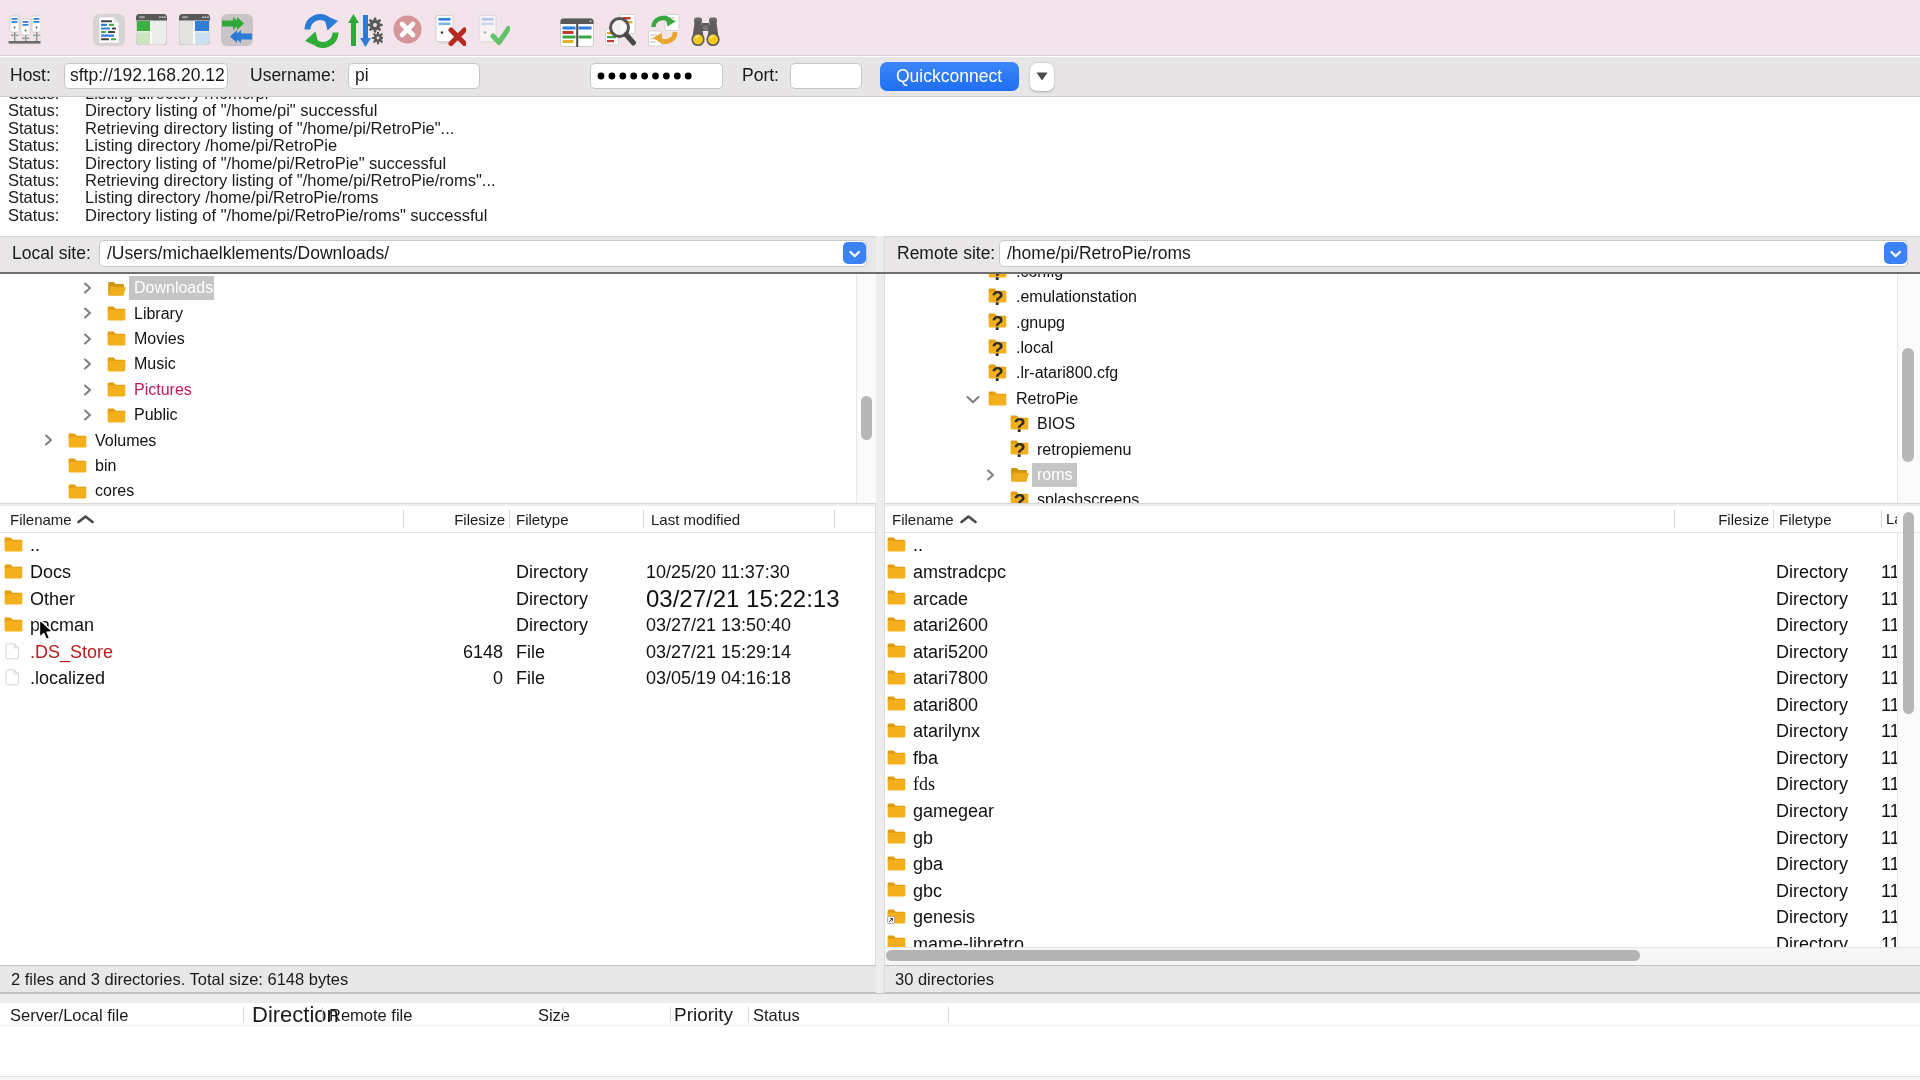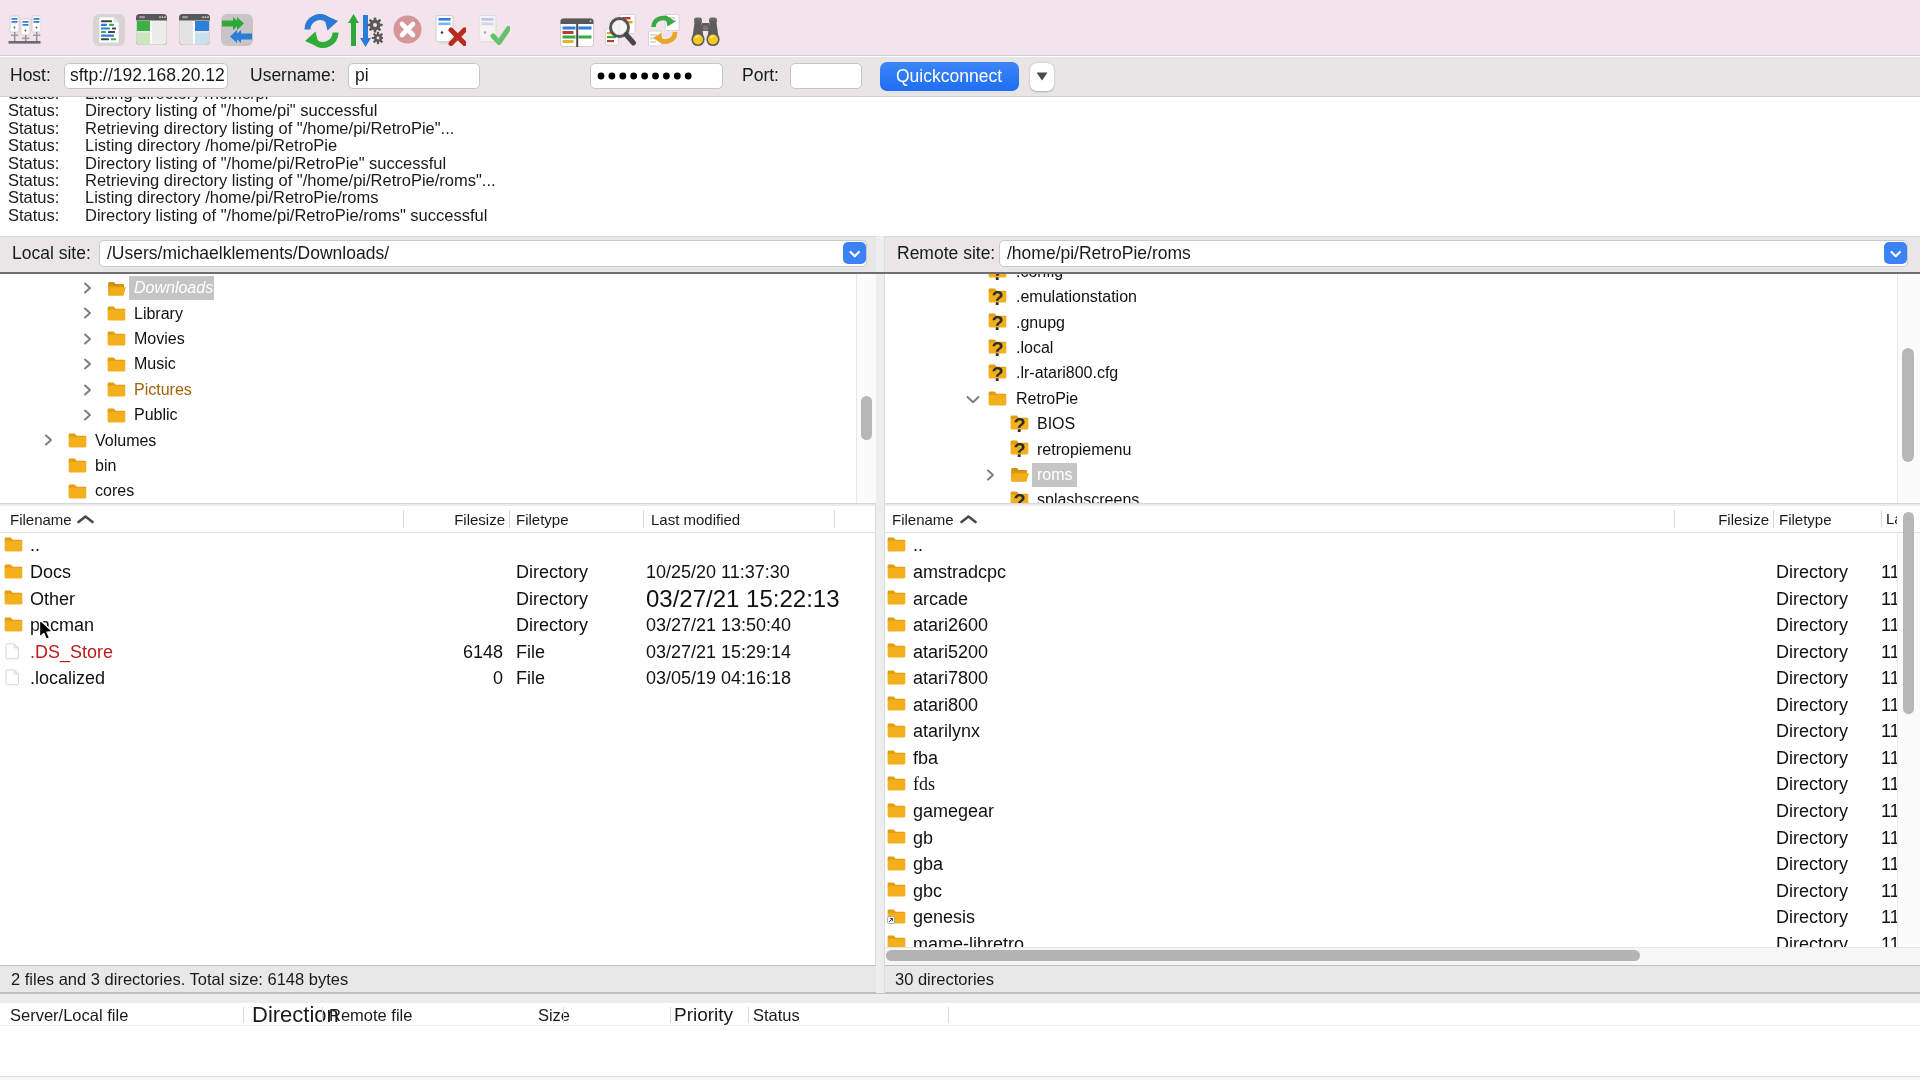--- a/index.html
+++ b/index.html
@@ -2,21 +2,21 @@
 <html><head><meta charset="utf-8"><style>html,body{margin:0;padding:0;}body{width:1920px;height:1080px;position:relative;overflow:hidden;font-family:'Liberation Sans',sans-serif;background:#ffffff;}*{box-sizing:border-box;}</style></head><body>
 <div style="position:absolute;left:129px;top:275.8px;width:85px;height:24.4px;background:#c6c5c5;"></div>
 <svg style="position:absolute;left:83px;top:282.0px;" width="9" height="12" viewBox="0 0 9 12">
     <path d="M2 1.5 L7 6 L2 10.5" fill="none" stroke="#7f7f7f" stroke-width="2" stroke-linecap="round" stroke-linejoin="round"></path>
   </svg>
 <svg style="position:absolute;left:107px;top:280.5px;" width="19" height="15" viewBox="0 0 19 15">
     <path d="M1.2 4.5 V2.2 Q1.2 1 2.4 1 H6.8 L8.8 3.1 H15.8 Q17 3.1 17 4.3 V6 H1.2 Z" fill="#cf920c"></path>
     <rect x="1.2" y="4.5" width="15.8" height="9.9" rx="1.4" fill="#dc9c10"></rect>
     <path d="M3.6 6.2 H19 L16.4 14.4 H1.2 Z" fill="#f0ae1a"></path>
   </svg>
-<div style="position:absolute;left:134px;top:278.1px;font-size:16px;color:#fff;font-weight:400;white-space:pre;line-height:20.0px;font-style:italic;">Downloads</div>
+<div style="position:absolute;left:134px;top:278.1px;font-size:16px;color:#fff;font-weight:400;white-space:pre;line-height:20.0px;">Downloads</div>
 <svg style="position:absolute;left:83px;top:307.4px;" width="9" height="12" viewBox="0 0 9 12">
     <path d="M2 1.5 L7 6 L2 10.5" fill="none" stroke="#7f7f7f" stroke-width="2" stroke-linecap="round" stroke-linejoin="round"></path>
   </svg>
 <svg style="position:absolute;left:107px;top:305.9px;" width="19" height="15" viewBox="0 0 19 15">
     <path d="M0.6 3.4 V1.9 Q0.6 0.6 1.9 0.6 H6.6 L8.7 2.7 H17 Q18.3 2.7 18.3 4 V5 H0.6 Z" fill="#e29c10"></path>
     <rect x="0.6" y="3.8" width="17.7" height="10.8" rx="1.6" fill="#f3b01c"></rect>
   </svg>
 <div style="position:absolute;left:134px;top:303.5px;font-size:16px;color:#111;font-weight:400;white-space:pre;line-height:20.0px;">Library</div>
 <svg style="position:absolute;left:83px;top:332.8px;" width="9" height="12" viewBox="0 0 9 12">
     <path d="M2 1.5 L7 6 L2 10.5" fill="none" stroke="#7f7f7f" stroke-width="2" stroke-linecap="round" stroke-linejoin="round"></path>
@@ -34,21 +34,21 @@
     <rect x="0.6" y="3.8" width="17.7" height="10.8" rx="1.6" fill="#f3b01c"></rect>
   </svg>
 <div style="position:absolute;left:134px;top:354.3px;font-size:16px;color:#111;font-weight:400;white-space:pre;line-height:20.0px;">Music</div>
 <svg style="position:absolute;left:83px;top:383.6px;" width="9" height="12" viewBox="0 0 9 12">
     <path d="M2 1.5 L7 6 L2 10.5" fill="none" stroke="#7f7f7f" stroke-width="2" stroke-linecap="round" stroke-linejoin="round"></path>
   </svg>
 <svg style="position:absolute;left:107px;top:382.1px;" width="19" height="15" viewBox="0 0 19 15">
     <path d="M0.6 3.4 V1.9 Q0.6 0.6 1.9 0.6 H6.6 L8.7 2.7 H17 Q18.3 2.7 18.3 4 V5 H0.6 Z" fill="#e29c10"></path>
     <rect x="0.6" y="3.8" width="17.7" height="10.8" rx="1.6" fill="#f3b01c"></rect>
   </svg>
-<div style="position:absolute;left:134px;top:379.7px;font-size:16px;color:#a16207;font-weight:400;white-space:pre;line-height:20.0px;">Pictures</div>
+<div style="position:absolute;left:134px;top:379.7px;font-size:16px;color:#be185d;font-weight:400;white-space:pre;line-height:20.0px;">Pictures</div>
 <svg style="position:absolute;left:83px;top:409.0px;" width="9" height="12" viewBox="0 0 9 12">
     <path d="M2 1.5 L7 6 L2 10.5" fill="none" stroke="#7f7f7f" stroke-width="2" stroke-linecap="round" stroke-linejoin="round"></path>
   </svg>
 <svg style="position:absolute;left:107px;top:407.5px;" width="19" height="15" viewBox="0 0 19 15">
     <path d="M0.6 3.4 V1.9 Q0.6 0.6 1.9 0.6 H6.6 L8.7 2.7 H17 Q18.3 2.7 18.3 4 V5 H0.6 Z" fill="#e29c10"></path>
     <rect x="0.6" y="3.8" width="17.7" height="10.8" rx="1.6" fill="#f3b01c"></rect>
   </svg>
 <div style="position:absolute;left:134px;top:405.1px;font-size:16px;color:#111;font-weight:400;white-space:pre;line-height:20.0px;">Public</div>
 <svg style="position:absolute;left:44px;top:434.4px;" width="9" height="12" viewBox="0 0 9 12">
     <path d="M2 1.5 L7 6 L2 10.5" fill="none" stroke="#7f7f7f" stroke-width="2" stroke-linecap="round" stroke-linejoin="round"></path>

